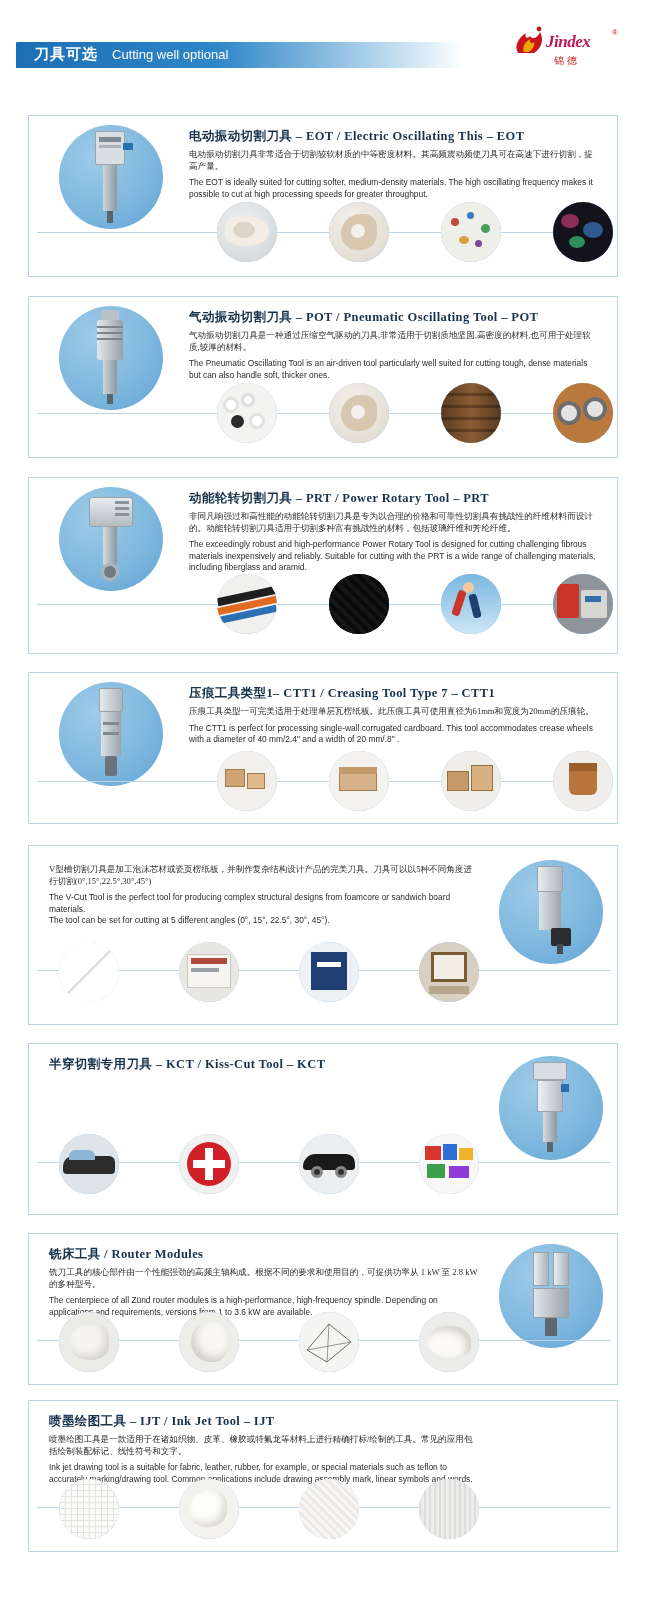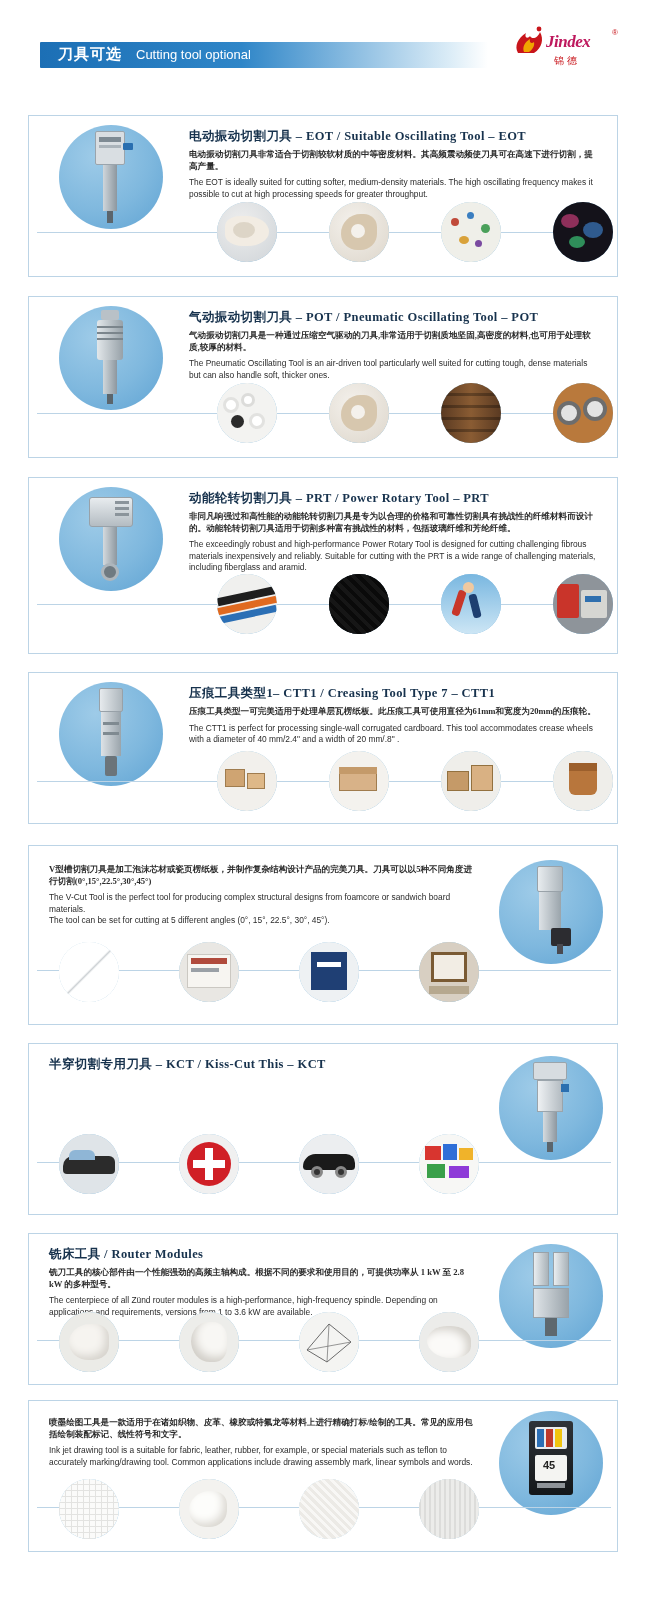--- a/index.html
+++ b/index.html
@@ -23,21 +23,21 @@
   }
 
   
   .header {
     position: relative;
     height: 86px;
     padding: 0;
   }
   .title-bar {
     position: absolute;
-    left: 40px;
+    left: 16px;
     top: 42px;
     width: 448px;
     height: 26px;
     background: linear-gradient(to right, #1c6fb5 0%, #2f86c8 45%, rgba(120,185,225,0.25) 92%, rgba(255,255,255,0) 100%);
     border-radius: 1px;
   }
   .title-cn {
     position: absolute;
     left: 18px;
     top: 3px;
@@ -128,21 +128,20 @@
     font-family: "Liberation Serif", serif;
     letter-spacing: 0.4px;
     white-space: nowrap;
   }
   .p-cn {
     font-size: 8.6px;
     line-height: 11.6px;
     color: #2b2b2b;
     font-family: "Liberation Serif", serif;
     margin: 4px 0 0 0;
-    font-weight: bold;
   }
   .p-en {
     font-size: 8.4px;
     line-height: 11.4px;
     color: #2b2b2b;
     font-family: "Liberation Sans", sans-serif;
     margin: 5px 0 0 0;
   }
 
   .divider {
@@ -161,21 +160,21 @@
   .cap { position:absolute; font-size:7px; color:#fff; }
 </style>
 </head>
 <body>
 
 <div class="page">
 
   <div class="header">
     <div class="title-bar">
       <span class="title-cn">刀具可选</span>
-      <span class="title-en">Cutting tool optional</span>
+      <span class="title-en">Cutting well optional</span>
     </div>
     <div class="logo">
       <svg class="logo-flame" viewBox="0 0 34 28">
         <path d="M6 27 C2 20 6 12 14 7 C12 12 16 13 18 10 C20 14 26 12 28 6 C32 13 30 22 22 27 Z" fill="#c8151b"></path>
         <path d="M12 26 C10 21 13 16 18 13 C17 17 20 18 22 16 C23 20 20 24 17 26 Z" fill="#f0a400"></path>
         <circle cx="27" cy="3" r="2.4" fill="#c8151b"></circle>
       </svg>
       <span class="logo-word">Jindex</span>
       <span class="logo-reg">®</span>
       <span class="logo-cn">锦德</span>
@@ -188,21 +187,21 @@
         <div class="ph">
           <div class="rect" style="left:36px; top:6px; width:30px; height:34px; background:#d9dee2; border:1px solid #9aa4ac; border-radius:2px;"></div>
           <div class="rect" style="left:40px; top:12px; width:22px; height:5px; background:#7e8a93;"></div>
           <div class="rect" style="left:40px; top:20px; width:22px; height:3px; background:#aab3ba;"></div>
           <div class="rect" style="left:64px; top:18px; width:10px; height:7px; background:#2a6fb0; border-radius:1px;"></div>
           <div class="rect" style="left:44px; top:40px; width:14px; height:46px; background:linear-gradient(to right,#cfd6db,#8d979f);"></div>
           <div class="rect" style="left:48px; top:86px; width:6px; height:12px; background:#5b656c;"></div>
         </div>
       </div>
       <div class="txt" style="left:160px; top:12px; width:410px;">
-        <div class="h-cn">电动振动切割刀具 – EOT / Suitable Oscillating Tool – EOT</div>
+        <div class="h-cn">电动振动切割刀具 – EOT / Electric Oscillating This – EOT</div>
         <div class="p-cn">电动振动切割刀具非常适合于切割较软材质的中等密度材料。其高频震动频使刀具可在高速下进行切割，提高产量。</div>
         <div class="p-en">The EOT is ideally suited for cutting softer, medium-density materials. The high oscillating frequency makes it possible to cut at high processing speeds for greater throughput.</div>
       </div>
       <div class="divider" style="left:8px; top:116px; width:574px;"></div>
       <div class="circle small" style="left:188px; top:86px; width:60px; height:60px;">
         <div class="ph" style="background:radial-gradient(circle at 40% 35%,#eee,#cfd4d8);">
           <div class="blob" style="left:8px; top:14px; width:44px; height:30px; background:#f2ece3; border-radius:40% 60% 55% 45%;"></div>
           <div class="blob" style="left:16px; top:20px; width:22px; height:16px; background:#ddd5c7; border-radius:50%;"></div>
         </div>
       </div>
@@ -411,21 +410,21 @@
           <div class="rect" style="left:12px; top:10px; width:36px; height:30px; background:#f2ede4; border:3px solid #7a5a33;"></div>
           <div class="rect" style="left:10px; top:44px; width:40px; height:8px; background:#b6a88f;"></div>
         </div>
       </div>
     </div>
   </div>
 
   <div class="section" style="top:1043px; height:172px;">
     <div class="sec-inner">
       <div class="txt" style="left:20px; top:12px; width:430px;">
-        <div class="h-cn">半穿切割专用刀具 – KCT / Kiss-Cut This – KCT</div>
+        <div class="h-cn">半穿切割专用刀具 – KCT / Kiss-Cut Tool – KCT</div>
       </div>
       <div class="circle" style="left:470px; top:12px; width:104px; height:104px;">
         <div class="ph">
           <div class="rect" style="left:34px; top:6px; width:34px; height:18px; background:#d7dce0; border:1px solid #9aa4ab; border-radius:2px;"></div>
           <div class="rect" style="left:38px; top:24px; width:26px; height:32px; background:linear-gradient(to right,#eef1f3,#b3bbc1); border:1px solid #9aa4ab;"></div>
           <div class="rect" style="left:44px; top:56px; width:14px; height:30px; background:linear-gradient(to right,#d5dbdf,#8d979f);"></div>
           <div class="rect" style="left:48px; top:86px; width:6px; height:10px; background:#5b656c;"></div>
           <div class="rect" style="left:62px; top:28px; width:8px; height:8px; background:#2a6fb0;"></div>
         </div>
       </div>
@@ -501,34 +500,23 @@
         <div class="ph" style="background:#ececea;">
           <div class="blob" style="left:8px; top:14px; width:44px; height:32px; background:#fbfaf8; border-radius:50% 50% 40% 60%; box-shadow:inset -5px 4px 9px #d4d1cb;"></div>
         </div>
       </div>
     </div>
   </div>
 
   <div class="section" style="top:1400px; height:152px;">
     <div class="sec-inner">
       <div class="txt" style="left:20px; top:12px; width:430px;">
+        <div class="h-cn">喷墨绘图工具 – IJT / Ink Jet Tool – IJT</div>
         <div class="p-cn">喷墨绘图工具是一款适用于在诸如织物、皮革、橡胶或特氟龙等材料上进行精确打标/绘制的工具。常见的应用包括绘制装配标记、线性符号和文字。</div>
         <div class="p-en">Ink jet drawing tool is a suitable for fabric, leather, rubber, for example, or special materials such as teflon to accurately marking/drawing tool. Common applications include drawing assembly mark, linear symbols and words.</div>
-      </div>
-      <div class="circle" style="left:470px; top:10px; width:104px; height:104px;">
-        <div class="ph">
-          <div class="rect" style="left:30px; top:10px; width:44px; height:74px; background:linear-gradient(to bottom,#2f3338,#14171a); border-radius:3px;"></div>
-          <div class="rect" style="left:36px; top:16px; width:32px; height:22px; background:#e9ecef; border-radius:2px;"></div>
-          <div class="rect" style="left:38px; top:18px; width:7px; height:18px; background:#2d6fb5;"></div>
-          <div class="rect" style="left:47px; top:18px; width:7px; height:18px; background:#c0392b;"></div>
-          <div class="rect" style="left:56px; top:18px; width:7px; height:18px; background:#f1c40f;"></div>
-          <div class="rect" style="left:36px; top:44px; width:32px; height:26px; background:#f4f4f2; border-radius:2px;"></div>
-          <div class="cap" style="left:44px; top:48px; font-size:11px; color:#222; font-weight:bold;">45</div>
-          <div class="rect" style="left:38px; top:72px; width:28px; height:5px; background:#8e9398;"></div>
-        </div>
       </div>
       <div class="divider" style="left:8px; top:106px; width:574px;"></div>
       <div class="circle small" style="left:30px; top:78px; width:60px; height:60px;">
         <div class="ph" style="background:#fbfbfa;">
           <div class="rect" style="left:0; top:0; width:60px; height:60px; background:repeating-linear-gradient(0deg,#e3e3e1 0 1px,transparent 1px 6px),repeating-linear-gradient(90deg,#e3e3e1 0 1px,transparent 1px 6px);"></div>
         </div>
       </div>
       <div class="circle small" style="left:150px; top:78px; width:60px; height:60px;">
         <div class="ph" style="background:#f3f2ef;">
           <div class="blob" style="left:10px; top:12px; width:38px; height:36px; background:#fdfdfb; border-radius:60% 40% 50% 50%; box-shadow:inset -4px -4px 8px #dad7d1;"></div>

